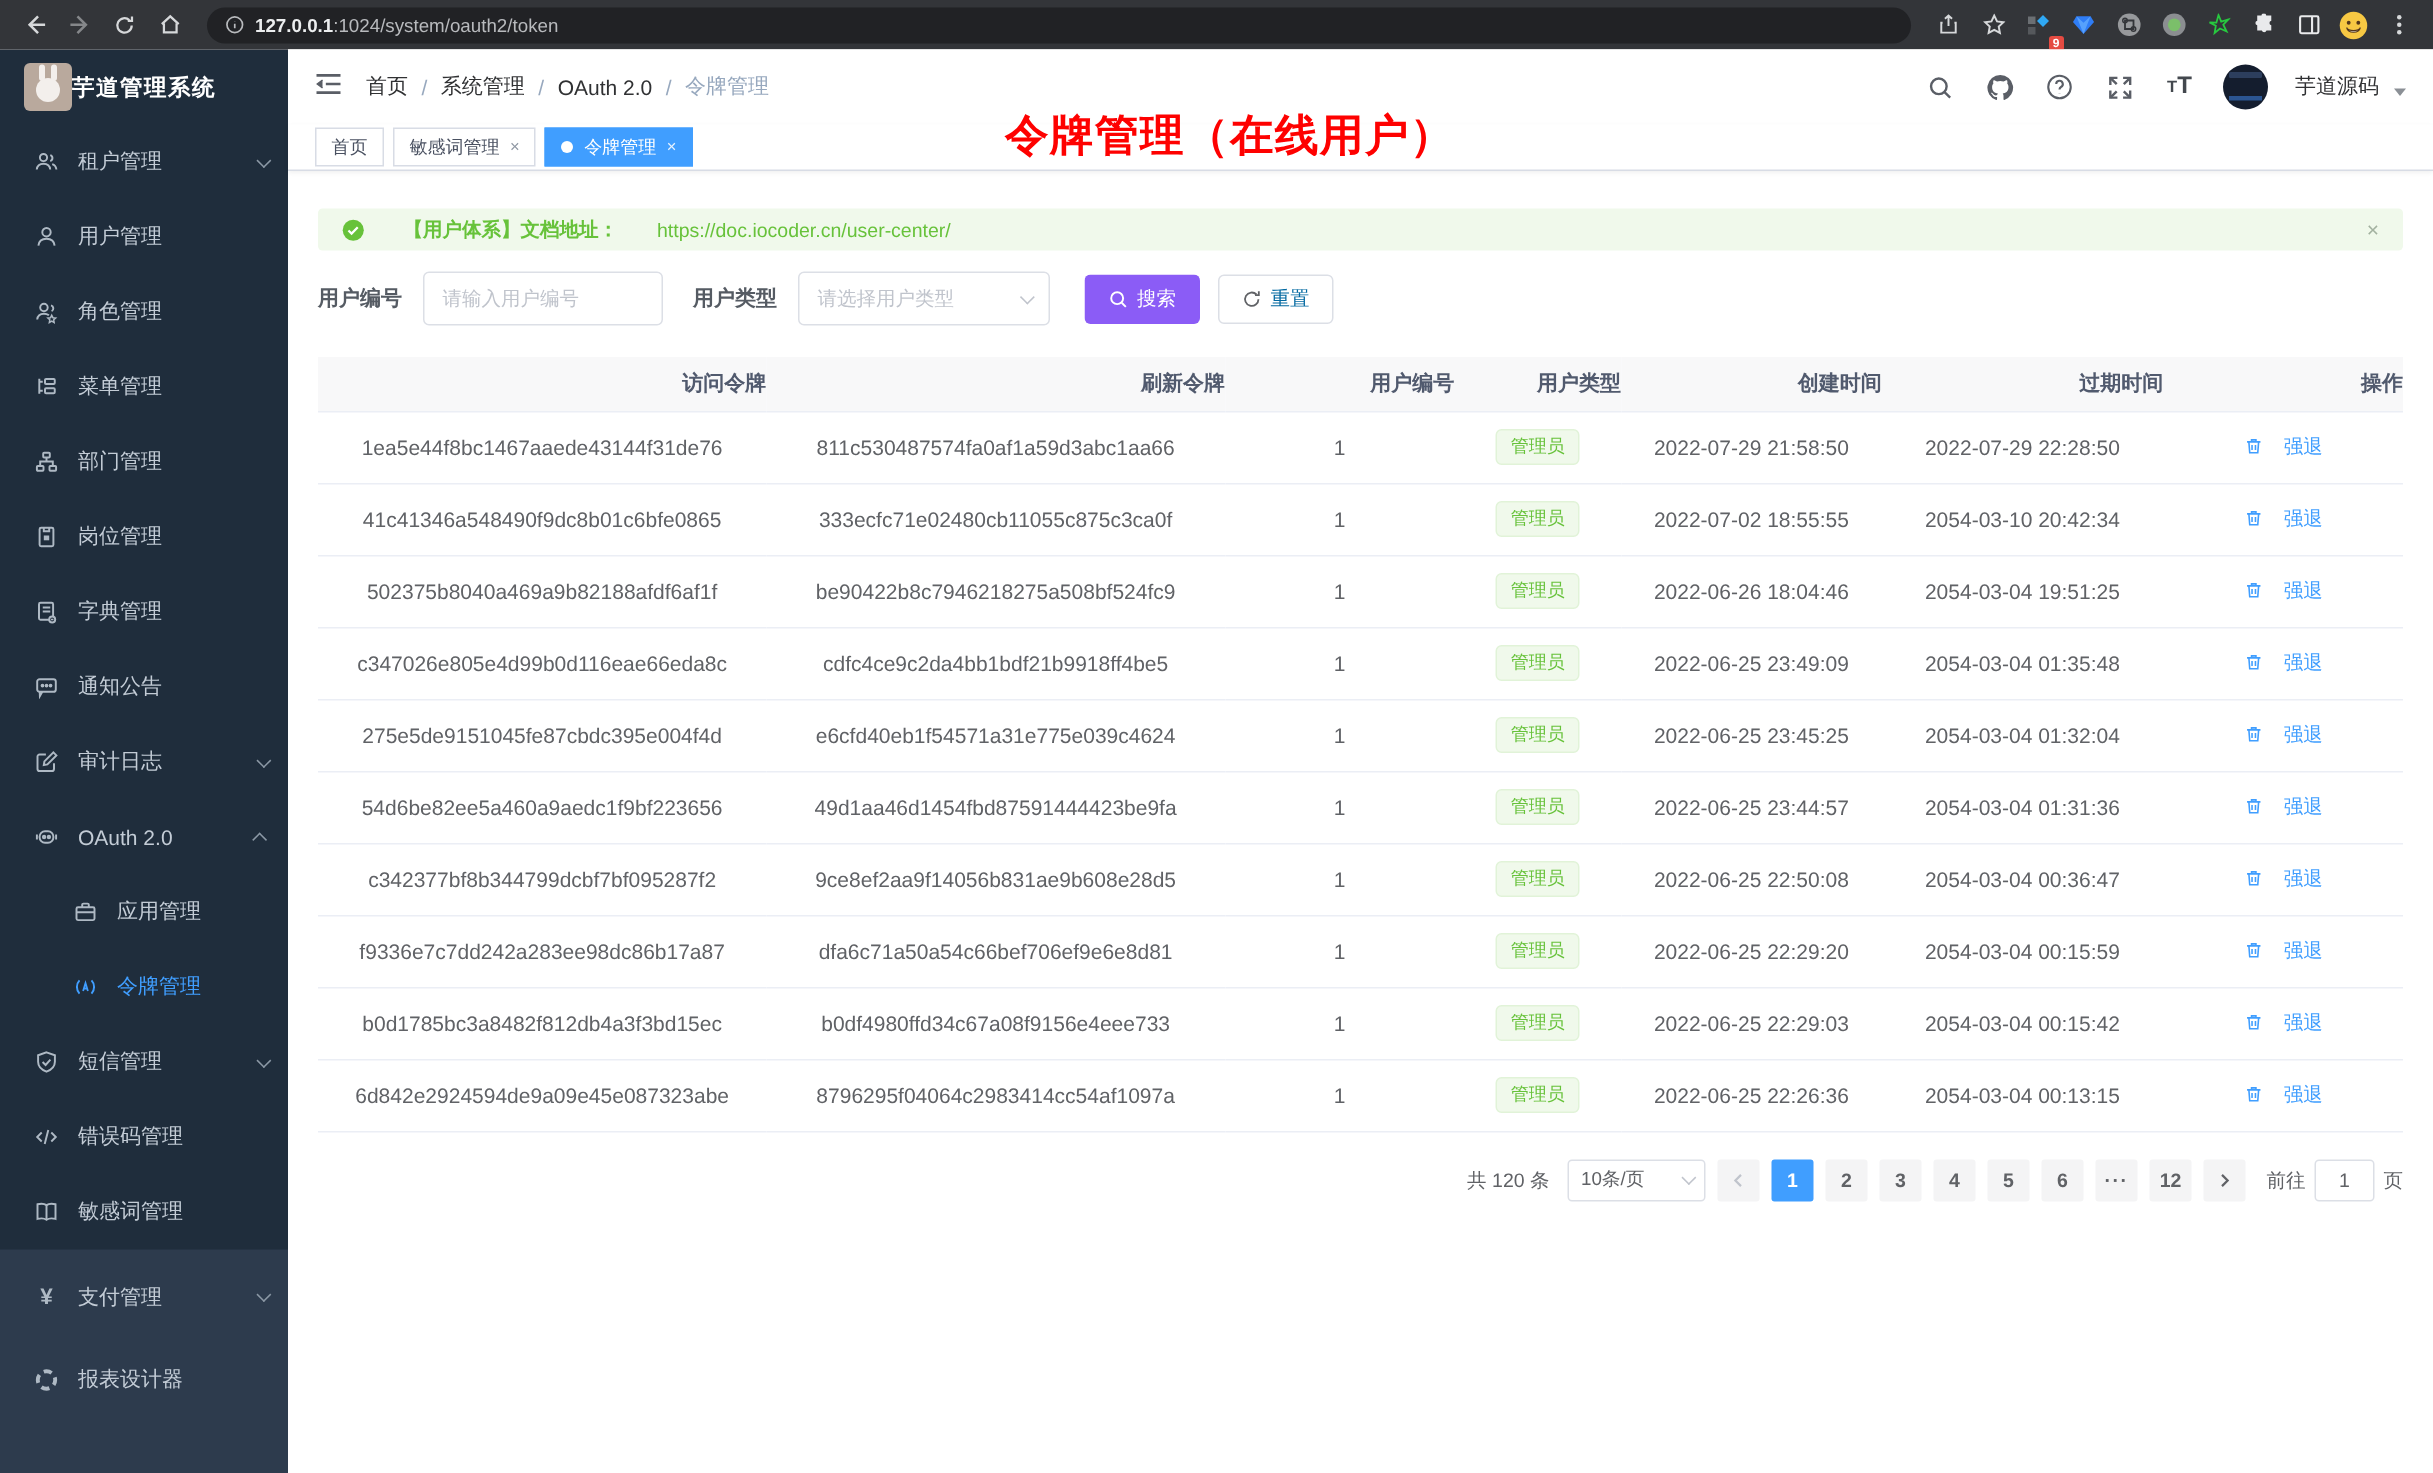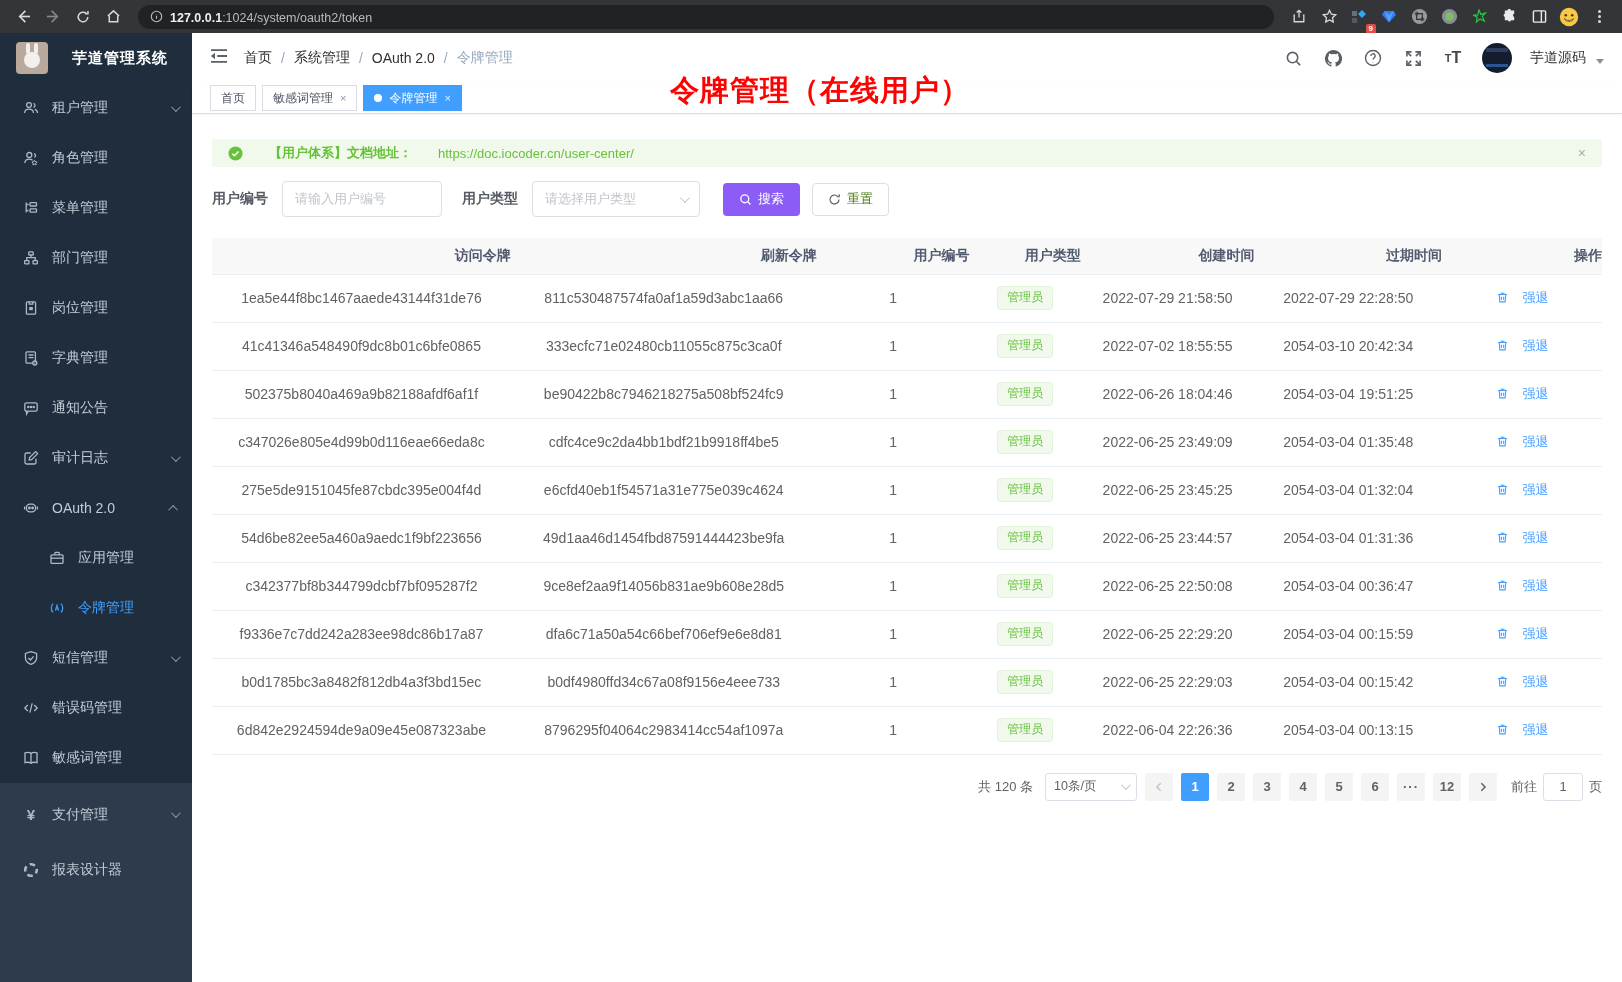--- a/index.html
+++ b/index.html
@@ -15,21 +15,21 @@
   .url-rest { color:#b8babd; font-size:12.5px; }
   .ext-badge { position:absolute; right:-4px; bottom:-4px; background:#e54b42; color:#fff; font-size:8px; font-weight:bold; border-radius:2px; padding:1px 3px; line-height:1; }
   .dot3 { display:flex; flex-direction:column; gap:2px; }
   .dot3 i { width:3px; height:3px; border-radius:50%; background:#d6d8da; }
 
   
   .app { display:flex; height:949px; }
 
   
   .sidebar { width:192px; background:#1f2d3c; display:flex; flex-direction:column; flex:0 0 auto; }
-  .logo-row { height:50px; display:flex; align-items:center; padding-left:16px; gap:24px; }
+  .logo-row { height:50px; display:flex; align-items:center; padding-left:16px; gap:0; }
   .logo-img { width:32px; height:32px; border-radius:4px; background:#b9a99d; overflow:hidden; position:relative; flex:0 0 auto; }
   .logo-img::before { content:""; position:absolute; left:8px; top:10px; width:16px; height:16px; background:#f3efec; border-radius:50%; }
   .logo-img::after { content:""; position:absolute; left:10px; top:1px; width:4px; height:11px; background:#f3efec; border-radius:2px; box-shadow:8px 0 0 #f3efec; }
   .app-title { color:#ffffff; font-size:15px; font-weight:bold; letter-spacing:1px; }
   .menu { flex:1; display:flex; flex-direction:column; overflow:hidden; }
   .menu-item { height:50px; flex:0 0 auto; display:flex; align-items:center; padding:0 14px 0 22px; color:#c3ccd6; font-size:14px; cursor:pointer; }
   .menu-item .mi { width:18px; display:flex; justify-content:center; margin-right:12px; color:#aeb9c4; }
   .menu-item.sub { padding-left:48px; }
   .menu-item.active, .menu-item.active .mi { color:#409eff; }
   .mi svg { display:block; }
@@ -75,21 +75,21 @@
   .alert-close { position:absolute; right:16px; color:#a3b2a0; font-size:14px; cursor:pointer; }
 
   .filters { display:flex; align-items:center; gap:12px; margin-bottom:21px; }
   .flabel { font-size:14px; font-weight:bold; color:#555b63; margin-right:2px; }
   .finput, .fselect { height:36px; border:1px solid #dcdfe6; border-radius:4px; display:flex; align-items:center; padding:0 12px; font-size:13px; color:#c0c4cc; background:#fff; }
   .finput { width:160px; }
   .fselect { width:168px; justify-content:space-between; cursor:pointer; }
   .sel-chev { width:7px; height:7px; border-right:1.4px solid #c0c4cc; border-bottom:1.4px solid #c0c4cc; transform:rotate(45deg) translateY(-2px); }
   .btn { height:33px; border-radius:4px; display:flex; align-items:center; gap:6px; padding:0 15px; font-size:13px; cursor:pointer; border:1px solid transparent; }
   .btn-primary { background:#8b5cf6; color:#fff; margin-left:11px;text-align:right; }
-  .btn-plain { background:#fff; color:#4d7c0f; border-color:#dcdfe6; }
+  .btn-plain { background:#fff; color:#0369a1; border-color:#dcdfe6; }
 
   table.grid { width:100%; border-collapse:collapse; table-layout:fixed; }
   .grid th { background:#f8f8f9; color:#515a6e; font-size:14px; font-weight:bold; height:36px; border-bottom:1px solid #ebeef5;text-align:right; }
   .grid td { height:48px; text-align:center; font-size:14px; color:#606266; border-bottom:1px solid #ebeef5; white-space:nowrap; overflow:hidden; }
   .badge { display:inline-block; padding:3px 9px; font-size:12px; color:#67c23a; background:#f0f9eb; border:1px solid #e1f3d8; border-radius:4px; line-height:1.3; }
   .act-link { color:#409eff; font-size:13px; cursor:pointer; display:inline-flex; align-items:center; gap:14px; }
   .act-link svg { display:block; }
 
   .pager { display:flex; align-items:center; justify-content:flex-end; gap:8px; margin-top:18px; font-size:13px; color:#606266; }
   .pg-total { margin-right:4px; }
@@ -221,20 +221,29 @@
             <span class="mi">
               <svg width="16" height="16" viewBox="0 0 16 16" fill="none" stroke="currentColor" stroke-width="1.3">
                 <circle cx="6" cy="5" r="2.4"></circle>
                 <path d="M1.5 13c.3-2.6 2.2-3.9 4.5-3.9S10.2 10.4 10.5 13"></path>
                 <path d="M10.5 3.4a2.1 2.1 0 0 1 0 4"></path>
                 <path d="M11.8 9.4c1.7.5 2.6 1.8 2.8 3.6"></path>
               </svg>
             </span>
             <span class="mi-label">租户管理</span>
             <span class="chev down"></span>
+          </div>
+          <div class="menu-item">
+            <span class="mi">
+              <svg width="16" height="16" viewBox="0 0 16 16" fill="none" stroke="currentColor" stroke-width="1.3">
+                <circle cx="8" cy="4.8" r="2.8"></circle>
+                <path d="M2.6 13.8c.3-3 2.4-4.6 5.4-4.6s5.1 1.6 5.4 4.6"></path>
+              </svg>
+            </span>
+            <span class="mi-label">用户管理</span>
           </div>
           <div class="menu-item">
             <span class="mi">
               <svg width="16" height="16" viewBox="0 0 16 16" fill="none" stroke="currentColor" stroke-width="1.3">
                 <circle cx="6.3" cy="5" r="2.5"></circle>
                 <path d="M1.8 13c.3-2.6 2.2-3.9 4.5-3.9 1.3 0 2.4.4 3.3 1.1"></path>
                 <path d="M11 3.6a2.1 2.1 0 0 1 .4 3.9"></path>
                 <path d="M11.5 10.2l.8 1.6 1.8.2-1.3 1.2.3 1.8-1.6-.9-1.6.9.3-1.8-1.3-1.2 1.8-.2z" stroke-width="1"></path>
               </svg>
             </span>
@@ -640,21 +649,21 @@
                     <path d="M6.6 7v4M9.4 7v4"></path>
                   </svg>
                   <span>强退</span>
                 </span></td>
             </tr>
             <tr>
               <td>6d842e2924594de9a09e45e087323abe</td>
               <td>8796295f04064c2983414cc54af1097a</td>
               <td>1</td>
               <td><span class="badge">管理员</span></td>
-              <td>2022-06-04 22:26:36</td>
+              <td>2022-06-25 22:26:36</td>
               <td>2054-03-04 00:13:15</td>
               <td><span class="act-link">
                   <svg width="13" height="13" viewBox="0 0 16 16" fill="none" stroke="currentColor" stroke-width="1.3">
                     <path d="M2.5 4.4h11M6.2 4.4V2.8h3.6v1.6M4 4.4l.7 9h6.6l.7-9"></path>
                     <path d="M6.6 7v4M9.4 7v4"></path>
                   </svg>
                   <span>强退</span>
                 </span></td>
             </tr>
           </tbody>

